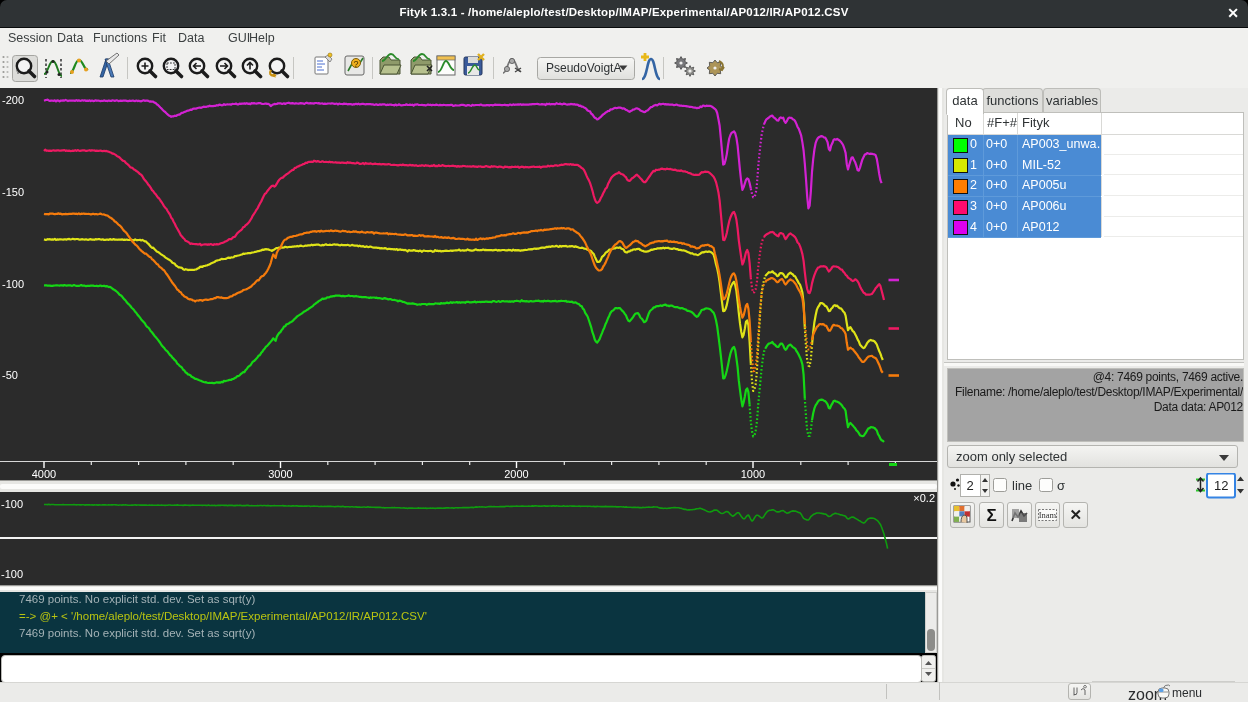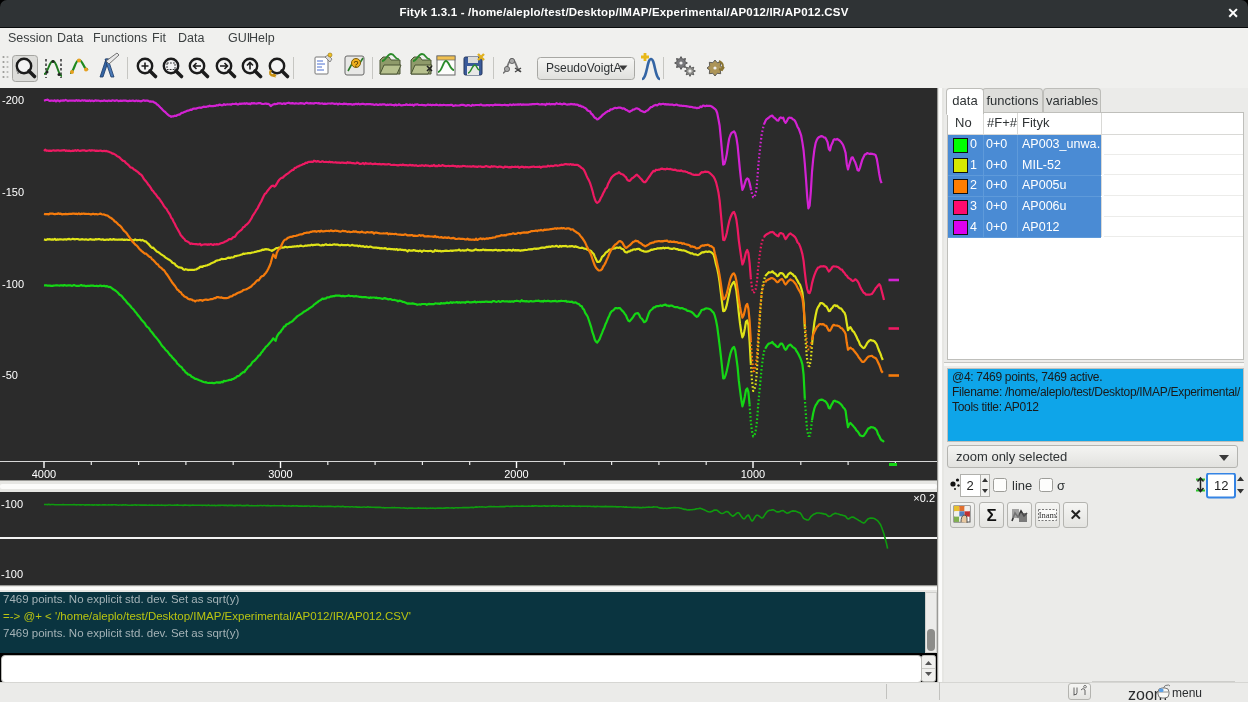--- a/index.html
+++ b/index.html
@@ -18,21 +18,21 @@
   #toolbar{left:0;top:49px;width:1248px;height:39px;background:#f0f0ee;border-bottom:1px solid #c8c8c4;}
   
   #mainplot{left:0;top:88px;width:937px;height:392px;background:#2b2b2b;}
   #hsash1{left:0;top:480px;width:937px;height:12px;background:#e6e6e3;border-top:1px solid #9a9a97;border-bottom:1px solid #9a9a97;}
   #hsash1 .in{position:absolute;left:0;top:3px;width:937px;height:5px;background:#fbfbfa;border-radius:2px;}
   #auxplot{left:0;top:492px;width:937px;height:93px;background:#2b2b2b;}
   #hsash2{left:0;top:585px;width:937px;height:7px;background:#e6e6e3;border-top:1px solid #9a9a97;border-bottom:1px solid #9a9a97;}
   #hsash2 .in{position:absolute;left:0;top:1px;width:937px;height:3px;background:#fbfbfa;}
   
   #output{left:0;top:592px;width:925px;height:61px;background:#0a3440;font-size:11.5px;}
-  #output div{position:absolute;left:3px;white-space:pre;}
+  #output div{position:absolute;left:19px;white-space:pre;}
   #outscroll{left:925px;top:592px;width:12px;height:61px;background:#ececea;border:1px solid #cfcfcc;box-sizing:border-box;}
   #outthumb{left:927px;top:629px;width:8px;height:22px;background:#8d8d8a;border-radius:4px;}
   
   #inputbox{left:1px;top:655px;width:919px;height:26px;background:#fff;border:1px solid #b9b9b5;border-radius:4px;}
   #inspin{left:921px;top:655px;width:15px;height:28px;}
   
   #statusbar{left:0;top:682px;width:1248px;height:20px;background:#ebebe9;border-top:1px solid #d6d6d3;}
   
   #vsash{left:937px;top:88px;width:7px;height:594px;background:#e6e6e3;border-left:1px solid #9a9a97;border-right:1px solid #9a9a97;}
   #vsash .in{position:absolute;left:1px;top:0;width:3px;height:594px;background:#fbfbfa;}
@@ -46,22 +46,22 @@
   .drow{position:absolute;left:0;width:295px;height:20px;}
   .drow .sel{position:absolute;left:0;top:0;width:153px;height:20px;background:#4a8bd4;border-bottom:1px solid #5e9ada;}
   .drow .rline{position:absolute;left:156px;right:0;bottom:0;height:1px;background:#ececea;}
   .sw{position:absolute;left:5px;top:3px;width:13px;height:13px;border:1px solid #111;}
   .cv1{position:absolute;left:34.5px;top:0;width:1px;height:100%;background:#d9d9d6;}
   .cv2{position:absolute;left:69px;top:0;width:1px;height:100%;background:#d9d9d6;}
   .cv3{position:absolute;left:153px;top:0;width:1px;height:100%;background:#d9d9d6;}
   .dtxt{position:absolute;top:2.5px;color:#fff;font-size:12.5px;white-space:nowrap;overflow:hidden;}
   #sash3{position:absolute;left:0px;top:272px;width:300px;height:8px;background:#ebebe9;}
   #sash3 .in{position:absolute;left:0;top:2px;width:300px;height:3px;background:#f8f8f6;border-top:1px solid #c4c4c1;}
-  #infobox{position:absolute;left:3px;top:280px;width:297px;height:74px;background:#0ea5e9;border:1px solid #bfbfbb;box-sizing:border-box;
-           font-size:12px;color:#1a1a1a;line-height:15.2px;padding:1px 0 18px 4px;overflow:hidden;}
+  #infobox{position:absolute;left:3px;top:280px;width:297px;height:74px;background:#a3a3a3;border:1px solid #bfbfbb;box-sizing:border-box;
+           font-size:12px;color:#1a1a1a;line-height:15.2px;padding:1px 0 18px 4px;overflow:hidden;text-align:right;}
   #infobox div{white-space:nowrap;letter-spacing:-0.3px;}
   #combo{position:absolute;left:3px;top:357px;width:291px;height:23px;background:linear-gradient(#f4f4f2,#e2e2df);
          border:1px solid #b4b4b0;border-radius:3px;box-sizing:border-box;font-size:13px;color:#2e3234;line-height:21px;}
   
   #ctrlrow{position:absolute;left:0;top:385px;width:300px;height:24px;}
   
   .sbtn{position:absolute;top:0;width:25px;height:26px;background:linear-gradient(#f5f5f3,#e4e4e1);
         border:1px solid #b4b4b0;border-radius:3px;box-sizing:border-box;text-align:center;}
 </style>
 </head>
@@ -348,21 +348,21 @@
         <span class="cv2" style="height:20px;background:#5e9ada;"></span>
         <span class="cv3" style="height:20px;background:#d9d9d6;"></span>
       </div>
   </div>
   <div id="sash3">
       <div class="in"></div>
     </div>
   <div id="infobox">
       <div>@4: 7469 points, 7469 active.</div>
       <div>Filename: /home/aleplo/test/Desktop/IMAP/Experimental/</div>
-      <div>Tools title: AP012</div>
+      <div>Data data: AP012</div>
     </div>
   <div id="combo"><span style="margin-left:8px;">zoom only selected</span>
 <svg style="position:absolute;right:7px;top:7px;" width="12" height="9">
         <path d="M1 2 l5 6 l5 -6 Z" fill="#3a3a3a"></path>
       </svg></div>
   <div id="ctrlrow">
 <svg width="300" height="26" style="position:absolute;left:0;top:0;">
 <circle cx="9" cy="11" r="2.6" fill="#111"></circle>
         <circle cx="13.5" cy="7" r="1.6" fill="#111"></circle>
         <circle cx="14.5" cy="12.5" r="1.2" fill="#111"></circle>

